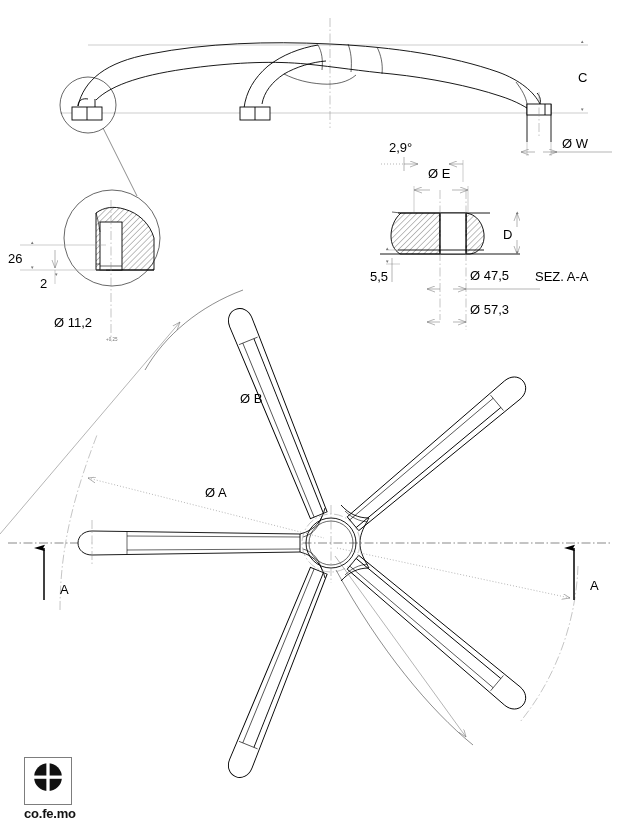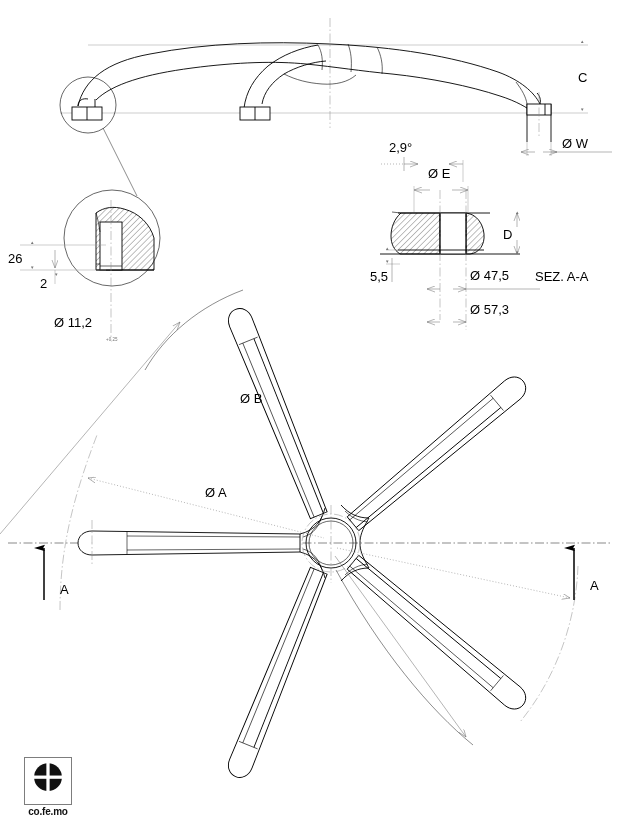--- a/index.html
+++ b/index.html
@@ -70,21 +70,21 @@
     width: 100%;
     height: 100%;
   }
   #logo-caption {
     position: absolute;
     left: 24px;
     top: 806px;
     width: 48px;
     text-align: center;
     font-family: "Liberation Sans", sans-serif;
-    font-size: 10px;
+    font-size: 13px;
     font-weight: bold;
     letter-spacing: -0.2px;
     color: #111;
   }
 </style>
 </head>
 <body>
 
 <div id="sheet">
 

